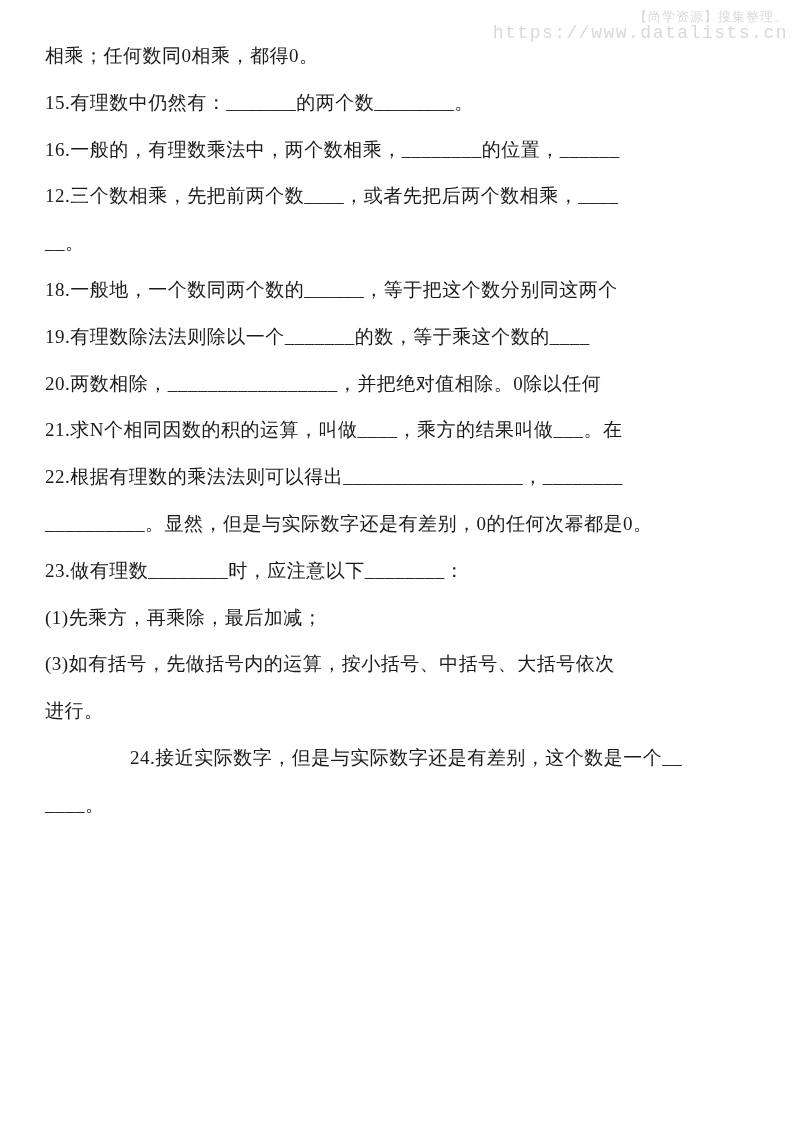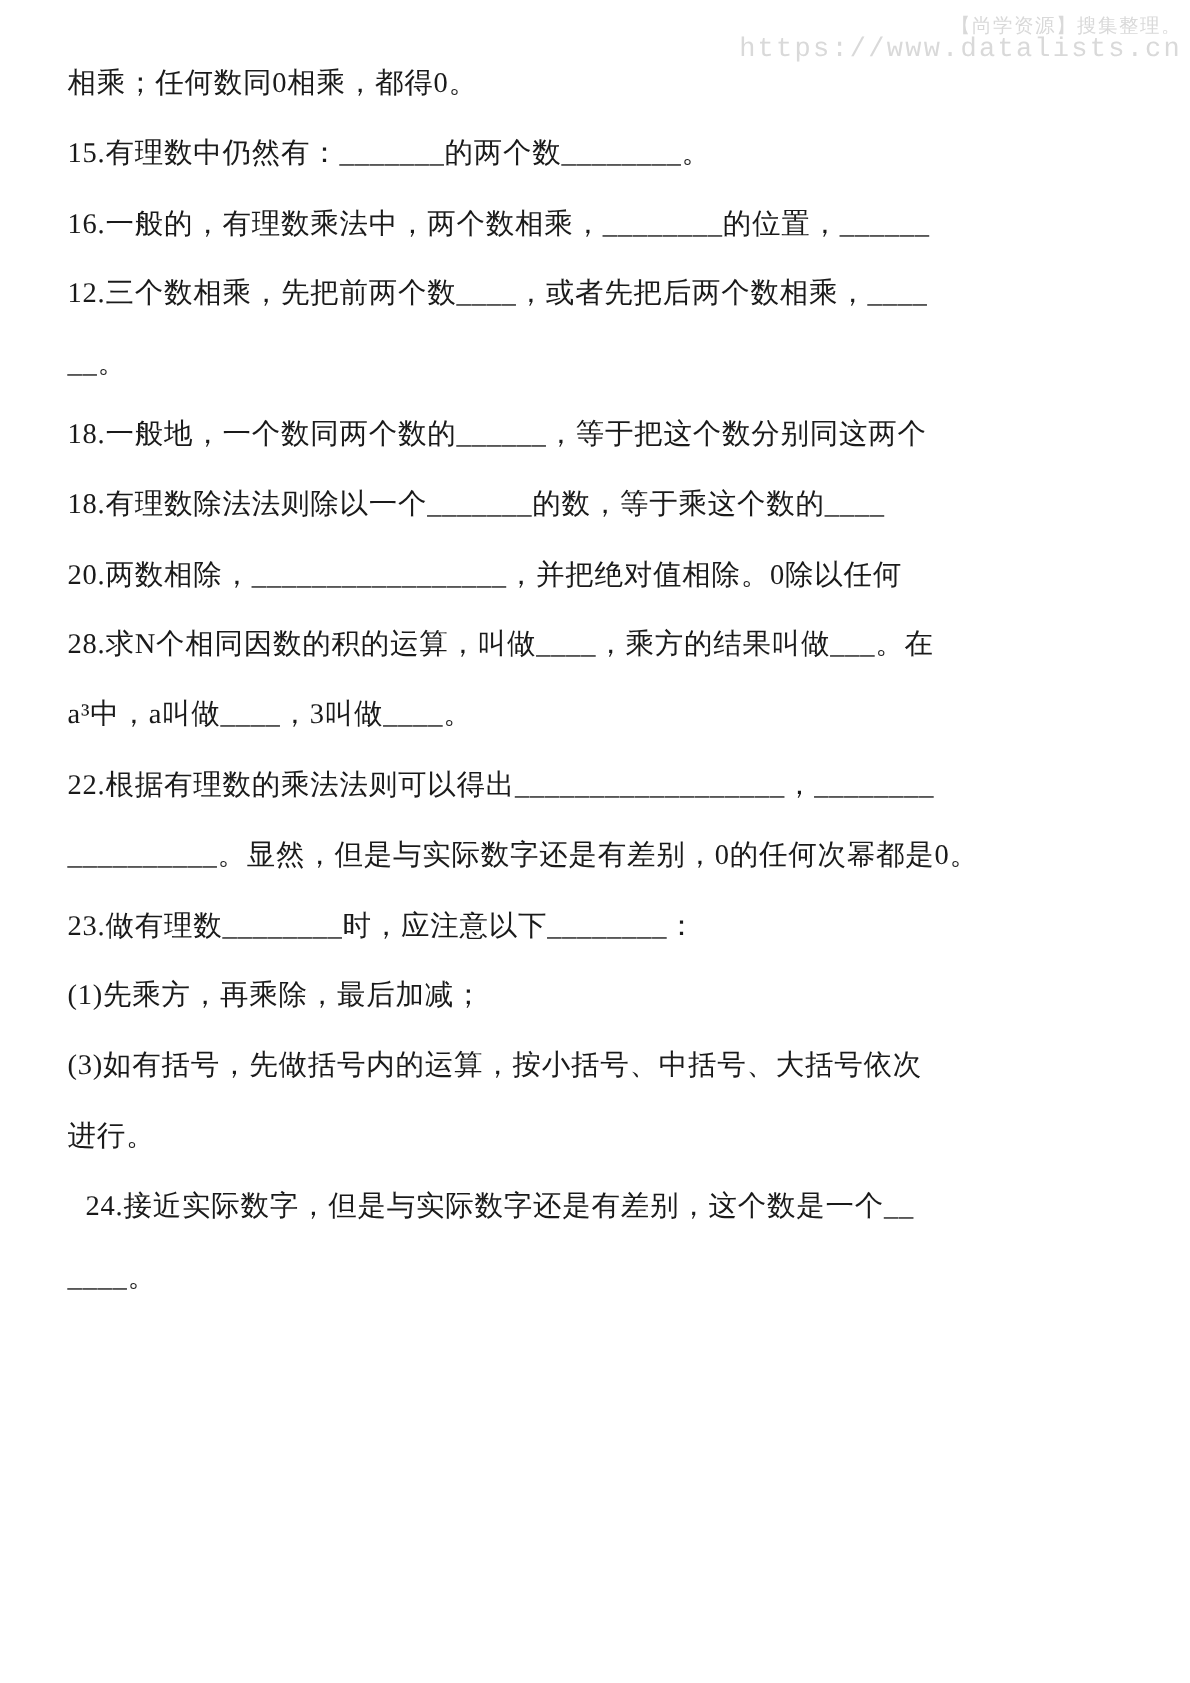--- a/index.html
+++ b/index.html
@@ -50,43 +50,43 @@
   .line {
     height: 46.8px;
     line-height: 46.8px;
     font-size: 19px;
     color: var(--text-color);
     white-space: nowrap;
     letter-spacing: 0.5px;
   }
   .line.indent {
     padding-left: 12px;
+    text-align: center;
   }
 </style>
 </head>
 <body>
 
 <div class="page">
 
   <div class="watermark">
     <div class="wm-line1">【尚学资源】搜集整理。</div>
     <div class="wm-line2">https://www.datalists.cn</div>
   </div>
 
   <div class="content">
     <p class="line">相乘；任何数同0相乘，都得0。</p>
     <p class="line">15.有理数中仍然有：_______的两个数________。</p>
     <p class="line">16.一般的，有理数乘法中，两个数相乘，________的位置，______</p>
     <p class="line">12.三个数相乘，先把前两个数____，或者先把后两个数相乘，____</p>
     <p class="line">__。</p>
     <p class="line">18.一般地，一个数同两个数的______，等于把这个数分别同这两个</p>
-    <p class="line">18.有理数除法法则除以一个_______的数，等于乘这个数的____</p>
+    <p class="line">19.有理数除法法则除以一个_______的数，等于乘这个数的____</p>
     <p class="line">20.两数相除，_________________，并把绝对值相除。0除以任何</p>
-    <p class="line">28.求N个相同因数的积的运算，叫做____，乘方的结果叫做___。在</p>
-    <p class="line">a³中，a叫做____，3叫做____。</p>
+    <p class="line">21.求N个相同因数的积的运算，叫做____，乘方的结果叫做___。在</p>
     <p class="line">22.根据有理数的乘法法则可以得出__________________，________</p>
     <p class="line">__________。显然，但是与实际数字还是有差别，0的任何次幂都是0。</p>
     <p class="line">23.做有理数________时，应注意以下________：</p>
     <p class="line">(1)先乘方，再乘除，最后加减；</p>
     <p class="line">(3)如有括号，先做括号内的运算，按小括号、中括号、大括号依次</p>
     <p class="line">进行。</p>
     <p class="line indent">24.接近实际数字，但是与实际数字还是有差别，这个数是一个__</p>
     <p class="line">____。</p>
   </div>
 

